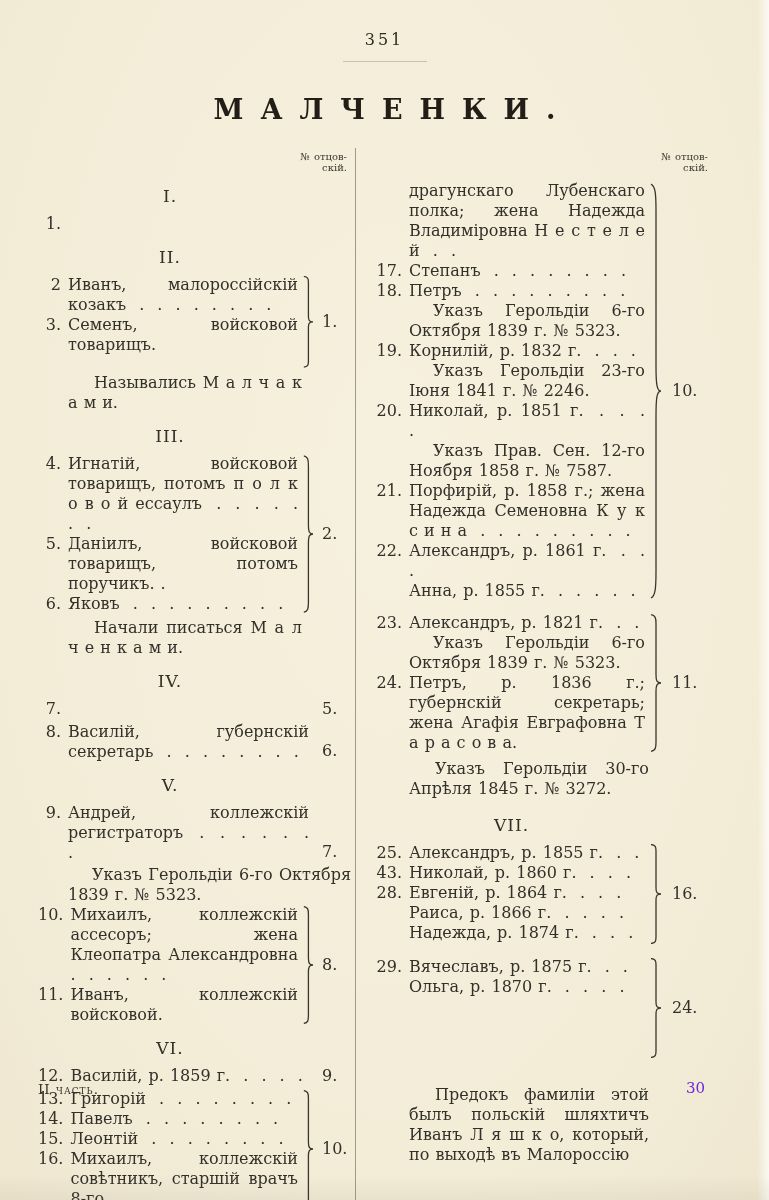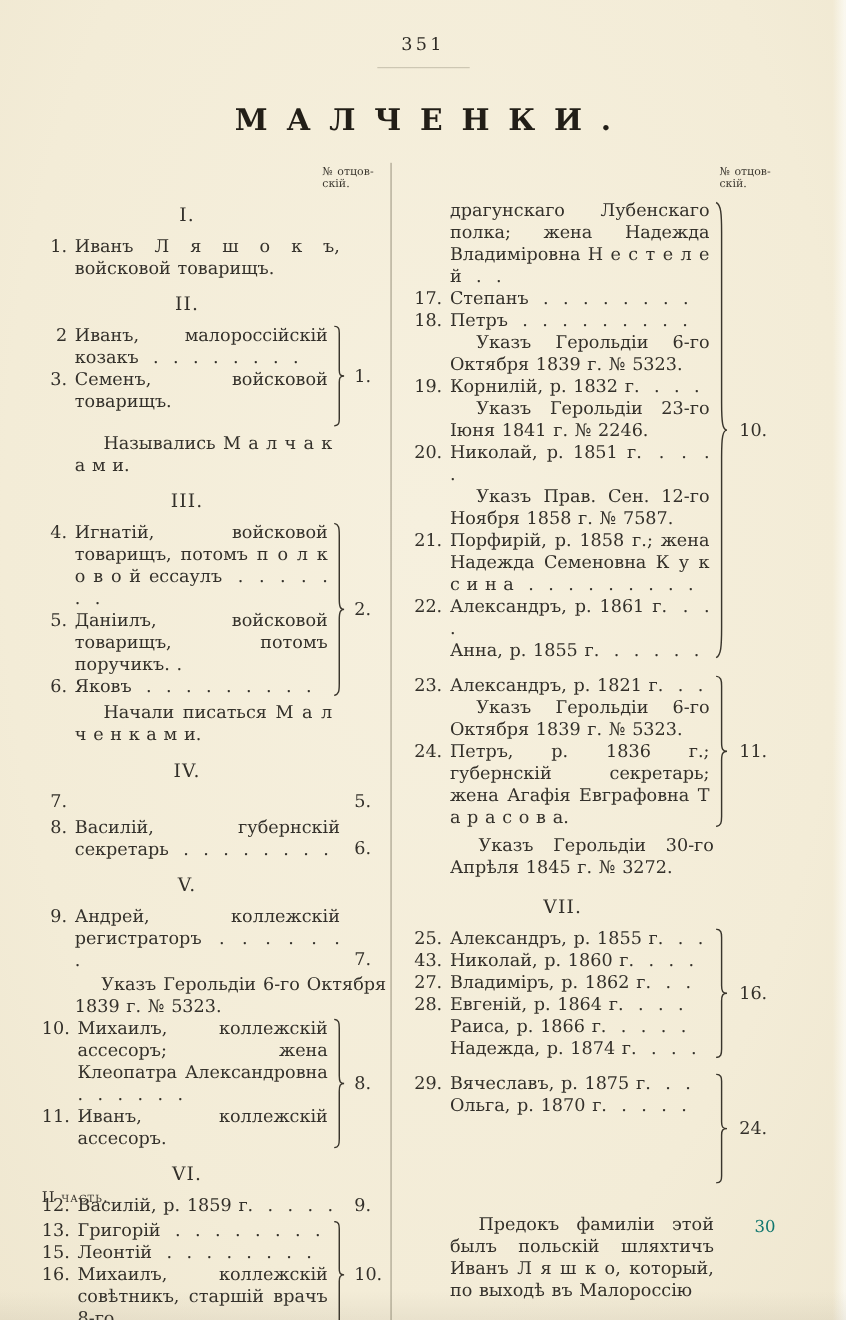--- a/index.html
+++ b/index.html
@@ -15,21 +15,21 @@
   .page-num-rule{position:absolute;top:61px;left:50%;transform:translateX(-50%);
     width:84px;height:1px;background:#c9c2ae;}
   .title{position:absolute;top:94px;left:0;right:0;text-align:center;
     font-size:27px;font-weight:bold;letter-spacing:17px;padding-left:17px;color:#221e17;}
 
   .cols{position:absolute;left:38px;top:148px;width:698px;display:flex;align-items:flex-start;}
   .col{font-size:16px;line-height:20px;word-spacing:1px;}
   .col-left{width:318px;border-right:1px solid #a19a86;box-sizing:border-box;}
   .col-right{flex:1;padding-left:18px;min-width:0;}
 
-  .gutter-head{font-size:10px;line-height:11px;text-align:left;width:54px;
+  .gutter-head{font-size:10px;line-height:11px;text-align:right;width:54px;
     margin:3px 8px 4px auto;color:#3a362e;}
   .col-right .gutter-head{margin-right:28px;margin-bottom:8px;}
 
   .section{text-align:center;letter-spacing:1px;margin:13px 53px 8px 0;font-size:17px;}
   .col-right .section{margin-right:87px;margin-top:16px;}
 
   .group{display:flex;margin-bottom:4px;}
   .col-right .group{margin-bottom:12px;}
   .g-main{flex:1;min-width:0;}
   .g-brace{flex:0 0 11px;align-self:stretch;padding:1px 0;}
@@ -47,21 +47,21 @@
   .dots{word-spacing:8px;}
 
   .e-note{margin-left:30px;text-indent:24px;text-align:justify;margin-right:4px;}
   .col-right .e-note{margin-left:35px;}
   .note-block{margin:1px 53px 7px 30px;text-indent:26px;text-align:justify;}
   .col-right .note-block{margin:-6px 87px 10px 35px;}
   .closing-para{margin:26px 87px 0 35px;text-indent:26px;text-align:justify;}
 
   .footer-left{position:absolute;left:38px;top:1081px;font-size:13.5px;font-variant:small-caps;
     letter-spacing:1px;color:#35312a;}
-  .footer-right{position:absolute;left:686px;top:1106px;font-size:15px;color:#0f766e;}
+  .footer-right{position:absolute;left:686px;top:1079px;font-size:15px;color:#6d28d9;}
 
   .scan-edge{position:absolute;right:0;top:0;width:12px;height:100%;
     background:linear-gradient(to right, rgba(252,251,245,0), rgba(252,251,245,0.9));}
   .scan-bottom{position:absolute;bottom:0;left:0;width:100%;height:26px;
     background:linear-gradient(to bottom, rgba(110,100,80,0), rgba(110,100,80,0.08));}
 </style>
 </head>
 <body>
 
 <div class="page-num">351</div>
@@ -73,21 +73,20 @@
     <div class="gutter-head">
       <div>№ отцов-</div>
       <div>скій.</div>
     </div>
     <div>
         <div class="section">I.</div>
         <div class="group group--plain">
           <div class="g-main">
             <div class="entry">
               <div class="e-num" style="display: inline-block;">1.</div>
-              <div class="e-text" style="display: block;">Иванъ Л я ш о к ъ, войсковой товарищъ.</div>
             </div>
           </div>
           <div class="g-father"></div>
         </div>
         <div class="section">II.</div>
         <div class="group">
           <div class="g-main">
             <div class="entry">
               <div class="e-num" style="display: inline-block;">2</div>
               <div class="e-text" style="display: block;">Иванъ, малороссійскій козакъ<span class="dots"> . . . . . . . .</span></div>
@@ -159,21 +158,21 @@
         </div>
         <div class="e-note">Указъ Герольдіи 6-го Октября 1839 г. № 5323.</div>
         <div class="group">
           <div class="g-main">
             <div class="entry">
               <div class="e-num" style="display: inline-block;">10.</div>
               <div class="e-text" style="display: block;">Михаилъ, коллежскій ассесоръ; жена Клеопатра Александровна<span class="dots"> . . . . . .</span></div>
             </div>
             <div class="entry">
               <div class="e-num" style="display: inline-block;">11.</div>
-              <div class="e-text" style="display: block;">Иванъ, коллежскій ассесоръ.</div>
+              <div class="e-text" style="display: block;">Иванъ, коллежскій войсковой.</div>
             </div>
           </div>
           <div class="g-brace">
             <svg viewBox="0 0 12 100" preserveAspectRatio="none">
               <path d="M2 0.5 C6.5 1 7 3 7 7 L7 44 C7 48.5 8 50 12 50 C8 50 7 51.5 7 56 L7 93 C7 97 6.5 99 2 99.5" fill="none" stroke="#39352c" stroke-width="1.3" vector-effect="non-scaling-stroke"></path>
             </svg>
           </div>
           <div class="g-father">8.</div>
         </div>
         <div class="section">VI.</div>
@@ -184,20 +183,24 @@
               <div class="e-text" style="display: block;">Василій, р. 1859 г.<span class="dots"> . . . .</span></div>
             </div>
           </div>
           <div class="g-father">9.</div>
         </div>
         <div class="group">
           <div class="g-main">
             <div class="entry">
               <div class="e-num" style="display: inline-block;">13.</div>
               <div class="e-text" style="display: block;">Григорій<span class="dots"> . . . . . . . .</span></div>
+            </div>
+            <div class="entry">
+              <div class="e-num" style="display: inline-block;">14.</div>
+              <div class="e-text" style="display: block;">Павелъ<span class="dots"> . . . . . . . .</span></div>
             </div>
             <div class="entry">
               <div class="e-num" style="display: inline-block;">15.</div>
               <div class="e-text" style="display: block;">Леонтій<span class="dots"> . . . . . . . .</span></div>
             </div>
             <div class="entry">
               <div class="e-num" style="display: inline-block;">16.</div>
               <div class="e-text" style="display: block;">Михаилъ, коллежскій совѣтникъ, старшій врачъ 8-го</div>
             </div>
           </div>
@@ -286,24 +289,20 @@
           <div class="g-main">
             <div class="entry">
               <div class="e-num" style="display: inline-block;">25.</div>
               <div class="e-text" style="display: block;">Александръ, р. 1855 г.<span class="dots"> . .</span></div>
             </div>
             <div class="entry">
               <div class="e-num" style="display: inline-block;">43.</div>
               <div class="e-text" style="display: block;">Николай, р. 1860 г.<span class="dots"> . . .</span></div>
             </div>
             <div class="entry">
-              <div class="e-num" style="display: inline-block;">27.</div>
-              <div class="e-text" style="display: block;">Владиміръ, р. 1862 г.<span class="dots"> . .</span></div>
-            </div>
-            <div class="entry">
               <div class="e-num" style="display: inline-block;">28.</div>
               <div class="e-text" style="display: block;">Евгеній, р. 1864 г.<span class="dots"> . . .</span></div>
             </div>
             <div class="entry">
               <div class="e-num" style="display: inline-block;"></div>
               <div class="e-text" style="display: block;">Раиса, р. 1866 г.<span class="dots"> . . . .</span></div>
             </div>
             <div class="entry">
               <div class="e-num" style="display: inline-block;"></div>
               <div class="e-text" style="display: block;">Надежда, р. 1874 г.<span class="dots"> . . .</span></div>

